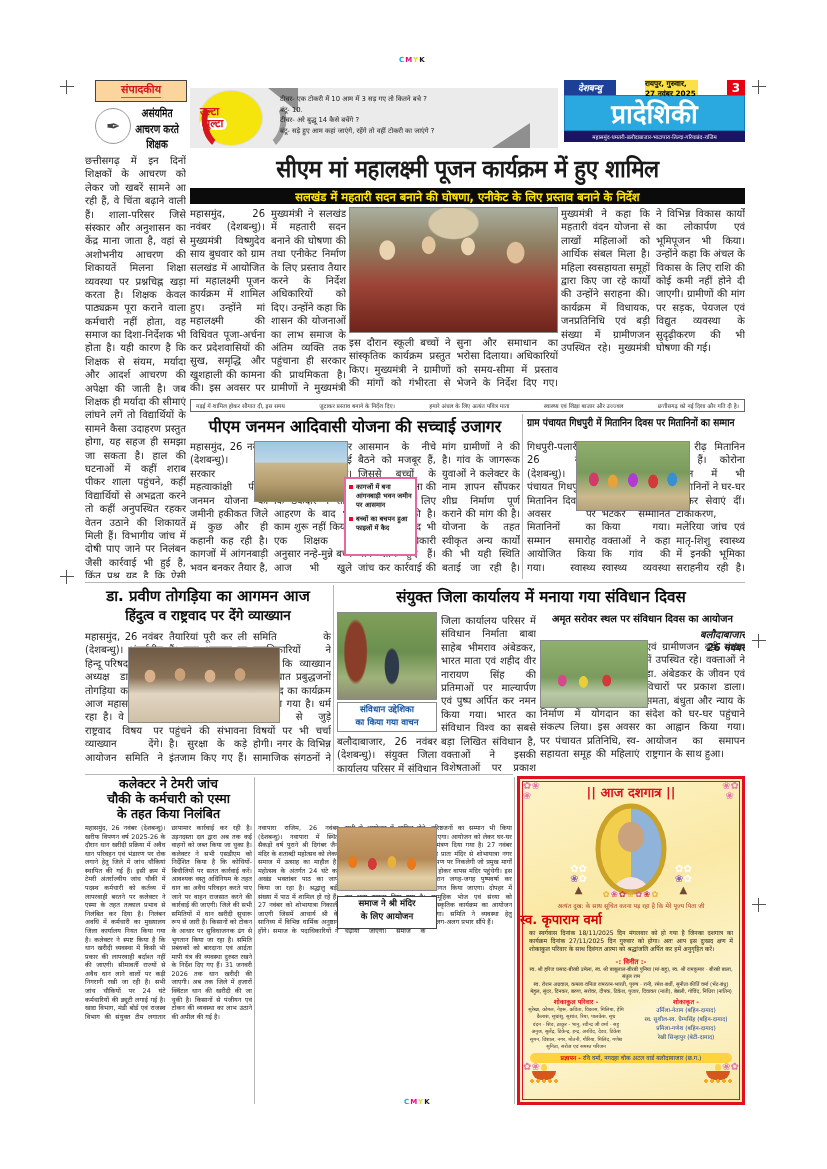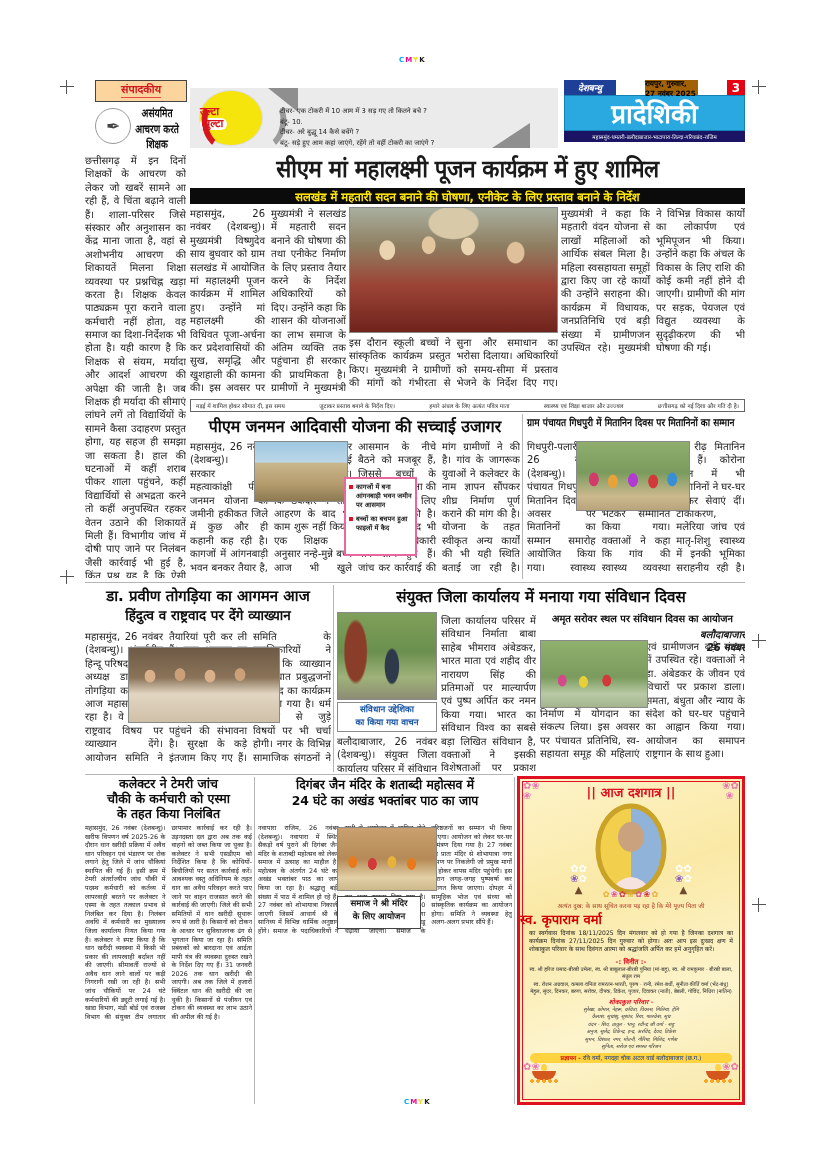--- a/index.html
+++ b/index.html
@@ -34,30 +34,30 @@
   
   .up-box{left:190px;top:88px;width:368px;height:60px;background:#ebebeb;}
   .up-logo{position:absolute;left:10px;top:3px;width:62px;height:54px;background:#f6e50c;border-radius:50%;
            display:flex;flex-direction:column;align-items:flex-start;justify-content:center;box-shadow:0 0 0 1px #ddd;}
   .up-logo .l1{color:#d6151c;font-weight:bold;font-size:11px;line-height:1.05;}
   .up-logo .l2{color:#d6151c;font-weight:bold;font-size:11px;line-height:1.1;background:#fff;border-radius:7px;padding:0 4px;}
   .up-arcL{position:absolute;left:2px;top:8px;width:22px;height:38px;border:6px solid transparent;
            border-left:6px solid #d6151c;border-radius:50%;transform:rotate(-12deg);}
   .up-arcR{position:absolute;left:52px;top:8px;width:22px;height:38px;border:6px solid transparent;
            border-right:6px solid #9b9b9b;border-radius:50%;transform:rotate(12deg);}
-  .up-txt{position:absolute;left:90px;top:6px;width:210px;font-size:6.8px;line-height:1.55;color:#222;margin-top:12px;}
+  .up-txt{position:absolute;left:90px;top:6px;width:210px;font-size:6.8px;line-height:1.55;color:#222;}
   .tri1{position:absolute;left:78px;top:0;width:0;height:0;border-left:30px solid transparent;border-top:24px solid #8f8f8f;}
   .tri2{position:absolute;right:28px;bottom:0;width:0;height:0;border-left:38px solid transparent;border-bottom:25px solid #8f8f8f;}
 
   
   .mast{left:564px;top:80px;width:181px;}
   .mast .row1{display:flex;height:15px;gap:29px;}
   .mast .logo{width:52px;background:#1e3f96;color:#fff;font-size:9px;font-weight:bold;font-style:italic;
               display:flex;align-items:center;justify-content:center;}
-  .mast .date{flex:1;background:#a16207;color:#000;font-size:7.3px;font-weight:bold;
+  .mast .date{flex:1;background:#fde047;color:#000;font-size:7.3px;font-weight:bold;
               display:flex;align-items:center;justify-content:center;}
   .mast .pno{width:18px;background:#e60012;color:#fff;font-size:12px;font-weight:bold;
              display:flex;align-items:center;justify-content:center;}
   .mast .sec{height:36px;background:#2aa9e0;border:1px solid #1580b5;box-sizing:border-box;color:#fff;
              font-size:26px;font-weight:bold;display:flex;align-items:center;justify-content:center;}
   .mast .dist{height:11px;background:#1b1464;color:#fff;font-size:5.4px;
               display:flex;align-items:center;justify-content:center;white-space:nowrap;}
 
   
   .lead-hl{left:190px;top:151px;width:555px;font-size:24px;font-weight:bold;text-align:center;
@@ -68,41 +68,41 @@
             display:flex;justify-content:space-between;align-items:center;padding:0 5px;font-size:5.8px;color:#222;white-space:nowrap;overflow:hidden;}
 
   
   .pinkbox{left:344px;top:477px;width:73px;height:79px;background:#fff;border:2px solid #e8679f;
            box-sizing:border-box;padding:4px 3px;font-size:6.6px;font-weight:bold;line-height:1.4;}
   .pinkbox .pt{position:relative;padding-left:7px;margin-bottom:4px;}
   .pinkbox .pt:before{content:"";position:absolute;left:0;top:2px;width:4px;height:4px;background:#e01020;}
 
   .capbox{left:337px;top:702px;width:100px;height:30px;border:1px solid #8a8a8a;box-sizing:border-box;
           color:#1553a4;font-size:8.6px;font-weight:bold;text-align:center;line-height:1.55;background:#fff;}
-  .subbox{left:337px;top:896px;width:84px;height:33px;border:1px solid #444;box-sizing:border-box;
+  .subbox{left:337px;top:896px;width:100px;height:33px;border:1px solid #444;box-sizing:border-box;
           font-size:8.6px;font-weight:bold;text-align:center;line-height:1.55;background:#fff;}
 
   
   .ad{left:517px;top:776px;width:228px;height:329px;border:3px solid #e01020;box-sizing:border-box;
       background:linear-gradient(160deg,#fdf3c9 0%,#fae9a6 35%,#fdf4cd 70%,#f8e8a9 100%);overflow:hidden;}
   .ad-in{position:absolute;inset:2px;border:1px solid #e01020;overflow:hidden;}
   .ad .title{margin-top:4px;color:#e01020;font-size:13px;font-weight:bold;text-align:center;}
   .ad .fl{position:absolute;font-size:10px;color:#e777b0;line-height:1;}
   .ad .portrait-row{display:flex;align-items:flex-end;justify-content:center;gap:8px;margin-top:2px;}
   .ad .bouquet{font-size:10px;line-height:1.05;text-align:center;}
   .ad .garland{text-align:center;font-size:8.5px;margin-top:-6px;letter-spacing:1px;}
   .ad .intro{font-size:6.2px;color:#a32;text-align:center;margin-top:2px;}
   .ad .name{font-size:13px;font-weight:bold;color:#d40000;text-align:left;}
   .ad .para{font-size:6.1px;color:#222;text-align:justify;padding:1px 9px;line-height:1.35;}
   .ad .venue{border:1.5px solid #2aa7e0;margin:2px 26px;padding:1px 2px;text-align:center;background:#fffef2;}
   .ad .venue .vt{color:#e01020;font-weight:bold;font-size:6.8px;}
   .ad .venue .vl{color:#14398c;font-size:6px;line-height:1.4;}
   .ad .sect{color:#e01020;font-weight:bold;font-size:6.8px;text-align:center;margin-top:2px;}
   .ad .tiny{font-size:5.2px;color:#333;text-align:center;line-height:1.45;padding:0 8px;}
-  .ad .twocol{display:flex;padding:1px 8px 0 8px;gap:14px;font-style:italic;}
+  .ad .twocol{display:flex;padding:1px 8px 0 8px;gap:14px;}
   .ad .twocol .col{flex:1;}
   .ad .ct{color:#e01020;font-weight:bold;font-size:6.4px;text-align:center;}
   .ad .fam{font-size:5px;color:#333;line-height:1.5;text-align:center;}
   .ad .shk{font-size:5.8px;color:#14398c;line-height:1.55;text-align:center;}
   .ad .band{margin:2px 10px;background:#ffd23f;border-radius:8px;font-size:6px;text-align:center;
             padding:1px 2px;white-space:nowrap;overflow:hidden;}
   .ad .band b{color:#d40000;}
   .ad .band span{color:#14398c;}
   .lamp{position:absolute;width:24px;height:9px;background:#d4571e;border-radius:0 0 12px 12px;}
   .lamp:before{content:"";position:absolute;left:9px;top:-7px;width:6px;height:7px;background:#ffd24a;
@@ -248,24 +248,20 @@
 
   <div class="abs hl" style="left:85px;top:777px;width:167px;font-size:12.5px;line-height:1.18;">
     <div>कलेक्टर ने टेमरी जांच</div>
     <div>चौकी के कर्मचारी को एस्मा</div>
     <div>के तहत किया निलंबित</div>
   </div>
   <div class="abs t cols2" style="left:85px;top:824px;width:167px;height:280px;font-size:6.4px;">महासमुंद, 26 नवंबर (देशबन्धु)। खरीफ विपणन वर्ष 2025-26 के दौरान धान खरीदी प्रक्रिया में अवैध धान परिवहन एवं भंडारण पर रोक लगाने हेतु जिले में जांच चौकियां स्थापित की गई हैं। इसी क्रम में टेमरी अंतर्राज्यीय जांच चौकी में पदस्थ कर्मचारी को कर्तव्य में लापरवाही बरतने पर कलेक्टर ने एस्मा के तहत तत्काल प्रभाव से निलंबित कर दिया है। निलंबन अवधि में कर्मचारी का मुख्यालय जिला कार्यालय नियत किया गया है। कलेक्टर ने स्पष्ट किया है कि धान खरीदी व्यवस्था में किसी भी प्रकार की लापरवाही बर्दाश्त नहीं की जाएगी। सीमावर्ती राज्यों से अवैध धान लाने वालों पर कड़ी निगरानी रखी जा रही है। सभी जांच चौकियों पर 24 घंटे कर्मचारियों की ड्यूटी लगाई गई है। खाद्य विभाग, मंडी बोर्ड एवं राजस्व विभाग की संयुक्त टीम लगातार छापामार कार्रवाई कर रही है। उड़नदस्ता दल द्वारा अब तक कई वाहनों को जब्त किया जा चुका है। कलेक्टर ने सभी एसडीएम को निर्देशित किया है कि कोचियों-बिचौलियों पर सतत कार्रवाई करें। आवश्यक वस्तु अधिनियम के तहत धान का अवैध परिवहन करते पाए जाने पर वाहन राजसात करने की कार्रवाई की जाएगी। जिले की सभी समितियों में धान खरीदी सुचारू रूप से जारी है। किसानों को टोकन के आधार पर सुविधाजनक ढंग से भुगतान किया जा रहा है। समिति प्रबंधकों को बारदाना एवं आर्द्रता मापी यंत्र की व्यवस्था दुरुस्त रखने के निर्देश दिए गए हैं। 31 जनवरी 2026 तक धान खरीदी की जाएगी। अब तक जिले में हजारों क्विंटल धान की खरीदी की जा चुकी है। किसानों से पंजीयन एवं टोकन की व्यवस्था का लाभ उठाने की अपील की गई है।</div>
 
   <div class="vr" style="left:254px;top:777px;height:327px;"></div>
 
-  <div class="abs hl" style="left:258px;top:777px;width:254px;font-size:13px;line-height:1.25;">
-    <div class="nowrap" style="transform:scaleX(.95);transform-origin:center top;">दिगंबर जैन मंदिर के शताब्दी महोत्सव में</div>
-    <div class="nowrap" style="transform:scaleX(.95);transform-origin:center top;">24 घंटे का अखंड भक्तांबर पाठ का जाप</div>
-  </div>
   <div class="abs t cols3" style="left:258px;top:824px;width:254px;height:280px;font-size:6.4px;">नवापारा राजिम, 26 नवंबर (देशबन्धु)। नवापारा में स्थित सैकड़ों वर्ष पुराने श्री दिगंबर जैन मंदिर के शताब्दी महोत्सव को लेकर समाज में उत्साह का माहौल है। महोत्सव के अंतर्गत 24 घंटे का अखंड भक्तांबर पाठ का जाप किया जा रहा है। श्रद्धालु बड़ी संख्या में पाठ में शामिल हो रहे हैं। 27 नवंबर को शोभायात्रा निकाली जाएगी जिसमें आचार्य श्री के सानिध्य में विभिन्न धार्मिक अनुष्ठान होंगे। समाज के पदाधिकारियों ने सभी से आयोजन में शामिल होने की अपील की है। मंदिर परिसर को आकर्षक ढंग से सजाया गया है। प्रतिदिन सुबह से देर रात तक धार्मिक कार्यक्रम चल रहे हैं। महिला मंडल द्वारा भजन संध्या का आयोजन भी किया जा रहा है। शताब्दी वर्ष में मंदिर का जीर्णोद्धार कर भव्य स्वरूप दिया गया है। 100 वर्ष पूर्ण होने पर 100 कलशों से जलाभिषेक किया जाएगा तथा विधि-विधान से निर्वाण लाडू चढ़ाया जाएगा। समाज के वरिष्ठजनों का सम्मान भी किया जाएगा। आयोजन को लेकर घर-घर निमंत्रण दिया गया है। 27 नवंबर को प्रातः मंदिर से शोभायात्रा नगर भ्रमण पर निकलेगी जो प्रमुख मार्गों से होकर वापस मंदिर पहुंचेगी। इस दौरान जगह-जगह पुष्पवर्षा कर स्वागत किया जाएगा। दोपहर में सामूहिक भोज एवं संध्या को सांस्कृतिक कार्यक्रम का आयोजन होगा। समिति ने व्यवस्था हेतु अलग-अलग प्रभार सौंपे हैं।</div>
   <div class="ph" style="left:337px;top:827px;width:100px;height:64px;background:
          radial-gradient(9px 12px at 15% 55%, #e87a1c 0 46%, transparent 52%),
          radial-gradient(9px 12px at 35% 58%, #d23a3a 0 46%, transparent 52%),
          radial-gradient(9px 12px at 55% 55%, #e8b23a 0 46%, transparent 52%),
          radial-gradient(9px 12px at 75% 58%, #e87a1c 0 46%, transparent 52%),
          linear-gradient(180deg,#c9a06e 0%,#b58a56 50%,#e2cfa6 80%,#cdb98c 100%);"></div>
   <div class="abs subbox">
     <div>समाज ने श्री मंदिर</div>
     <div>के लिए आयोजन</div>
@@ -318,20 +314,27 @@
     <div class="twocol">
       <div class="col">
         <div class="ct">शोकाकुल परिवार -</div>
         <div class="fam">सुरेखा, कोमल, नेहरू, कविता, विकास, मिलिया, हेमि</div>
         <div class="fam">कैलाश, सुधांशु, सुशांत, रिया, पालकेश, सुध</div>
         <div class="fam">वंदन - शिव, ठाकुर - भानु, रवीन्द्र जी वर्मा - सहु</div>
         <div class="fam">अनुज, सुलेंद्र, टिकेन्द्र, इन्द्र, अरविंद, देवव, टिकेश</div>
         <div class="fam">सुमन, विशाल, नगर, मोतनी, गौरिया, मिलिंद, गणेश</div>
         <div class="fam">सुनिता, सरोज एवं समस्त परिजन</div>
       </div>
+      <div class="col">
+        <div class="ct">शोकाकृत -</div>
+        <div class="shk">उर्मिला-नेताम (बहिन-दामाद)</div>
+        <div class="shk">स्व. सुशील-स्व. चैम्पसिंह (बहिन-दामाद)</div>
+        <div class="shk">प्रमिला-गणेश (बहिन-दामाद)</div>
+        <div class="shk">रेखी सिन्हापुर (बेटी-दामाद)</div>
+      </div>
     </div>
 
     <div class="lamp" style="left:12px;bottom:22px;"></div>
     <div class="lamp" style="right:12px;bottom:22px;"></div>
 
     <div class="band">
       <b>प्रज्ञापन -</b>
       <span>रवि वर्मा, नगदहा चौक अटल वार्ड बलौदाबाजार (छ.ग.)</span>
     </div>
   </div>

